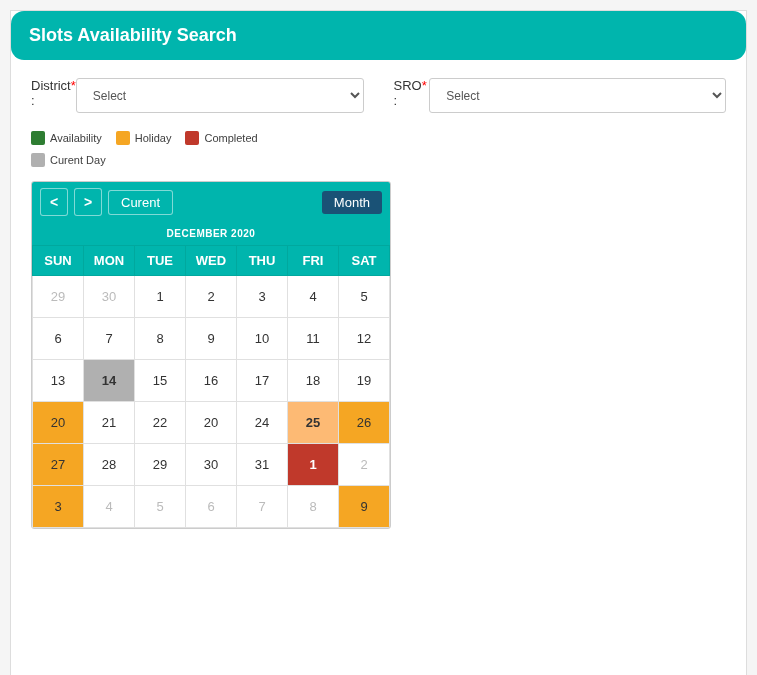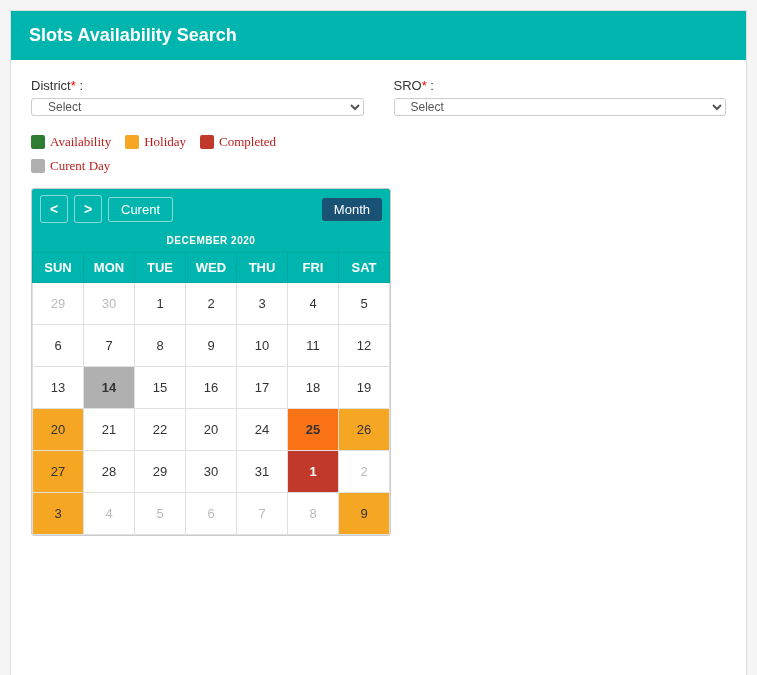--- a/index.html
+++ b/index.html
@@ -14,37 +14,38 @@
     }
     .page-wrapper {
       background: #fff;
       width: 757px;
       min-height: 675px;
       border: 1px solid #ddd;
     }
     .header {
       background: #00b5ad;
       padding: 14px 18px;
+      border-radius: 13px;
     }
     .header-title {
       color: #fff;
       font-size: 18px;
       font-weight: bold;
     }
     .content {
       padding: 18px 20px;
     }
     .form-row {
       display: flex;
       gap: 30px;
       margin-bottom: 18px;
     }
     .form-group {
       display: flex;
-      flex-direction: column;
+      flex-direction: row;
       flex: 1;
       justify-content: flex-end;
     }
     .form-group label {
       font-size: 13px;
       color: #333;
       margin-bottom: 5px;
     }
     .form-group label span.required {
       color: red;
@@ -58,24 +59,23 @@
       appearance: auto;
       background: #fff;
       cursor: pointer;
       width: 100%;
     }
     .legend {
       display: flex;
       flex-wrap: wrap;
       gap: 6px 14px;
       margin-bottom: 14px;
-      font-size: 13px;
-      color: #b91c1c;
+      font-size: 11px;
+      color: #404040;
       align-items: center;
-      font-family: Liberation Serif, serif;
     }
     .legend-item {
       display: flex;
       align-items: center;
       gap: 5px;
     }
     .legend-box {
       width: 14px;
       height: 14px;
       display: inline-block;
@@ -166,21 +166,21 @@
     }
     .cal-grid td.other-month {
       color: #bbb;
     }
     .cal-grid td.available {
       background: #f5a623;
       color: #333;
       font-weight: normal;
     }
     .cal-grid td.holiday {
-      background: #f97316;
+      background: #fdba74;
       color: #333;
       font-weight: bold;
     }
     .cal-grid td.current-day {
       background: #b0b0b0;
       color: #333;
       font-weight: bold;
     }
     .cal-grid td.completed {
       background: #c0392b;

